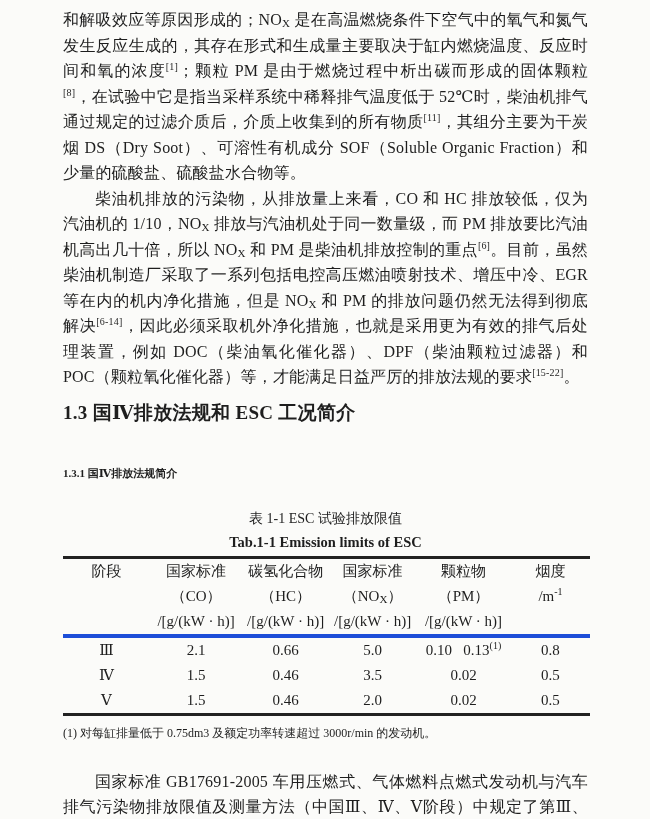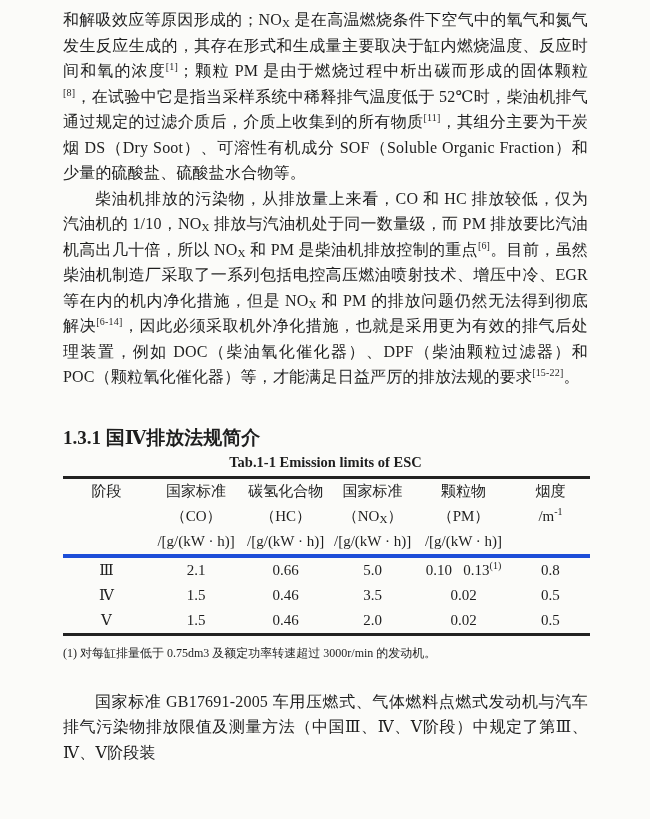--- a/index.html
+++ b/index.html
@@ -31,21 +31,21 @@
   .body-par sub, .rich sub { font-size: 11px; vertical-align: -2px; }
   .sec-heading {
     margin: 11px 0 0 0;
     font-size: 19px;
     line-height: 24px;
     font-weight: bold;
     letter-spacing: 0.3px;
   }
   .subsec-heading {
     margin: 37px 0 0 0;
-    font-size: 19px;
+    font-size: 11px;
     line-height: 22px;
     font-weight: bold;
   }
   .table-caption {
     text-align: center;
     line-height: 20px;
   }
   .table-caption.zh { margin-top: 25px; font-size: 14px; }
   .table-caption.en { margin-top: 3px;  font-size: 14.5px; font-weight: bold; }
   table.limits {
@@ -81,23 +81,25 @@
 </style>
 </head>
 <body>
 
 <div class="page">
 
   <p class="body-par no-indent rich"><span>和解吸效应等原因形成的；NO</span><sub>X</sub><span> 是在高温燃烧条件下空气中的氧气和氮气发生反应生成的，其存在形式和生成量主要取决于缸内燃烧温度、反应时间和氧的浓度</span><sup>[1]</sup><span>；颗粒 PM 是由于燃烧过程中析出碳而形成的固体颗粒</span><sup>[8]</sup><span>，在试验中它是指当采样系统中稀释排气温度低于 52℃时，柴油机排气通过规定的过滤介质后，介质上收集到的所有物质</span><sup>[11]</sup><span>，其组分主要为干炭烟 DS（Dry Soot）、可溶性有机成分 SOF（Soluble Organic Fraction）和少量的硫酸盐、硫酸盐水合物等。</span></p>
 
   <p class="body-par rich"><span>柴油机排放的污染物，从排放量上来看，CO 和 HC 排放较低，仅为汽油机的 1/10，NO</span><sub>X</sub><span> 排放与汽油机处于同一数量级，而 PM 排放要比汽油机高出几十倍，所以 NO</span><sub>X</sub><span> 和 PM 是柴油机排放控制的重点</span><sup>[6]</sup><span>。目前，虽然柴油机制造厂采取了一系列包括电控高压燃油喷射技术、增压中冷、EGR 等在内的机内净化措施，但是 NO</span><sub>X</sub><span> 和 PM 的排放问题仍然无法得到彻底解决</span><sup>[6-14]</sup><span>，因此必须采取机外净化措施，也就是采用更为有效的排气后处理装置，例如 DOC（柴油氧化催化器）、DPF（柴油颗粒过滤器）和 POC（颗粒氧化催化器）等，才能满足日益严厉的排放法规的要求</span><sup>[15-22]</sup><span>。</span></p>
 
+  <h2 class="sec-heading">1.3 国Ⅳ排放法规和 ESC 工况简介</h2>
 
   <h3 class="subsec-heading">1.3.1 国Ⅳ排放法规简介</h3>
 
+  <div class="table-caption zh">表 1-1 ESC 试验排放限值</div>
   <div class="table-caption en">Tab.1-1 Emission limits of ESC</div>
 
   <table class="limits">
     <colgroup>
       <col class="col-stage">
         <col class="col-co">
         <col class="col-hc">
       <col class="col-nox">
         <col class="col-pm">
         <col class="col-smoke">

